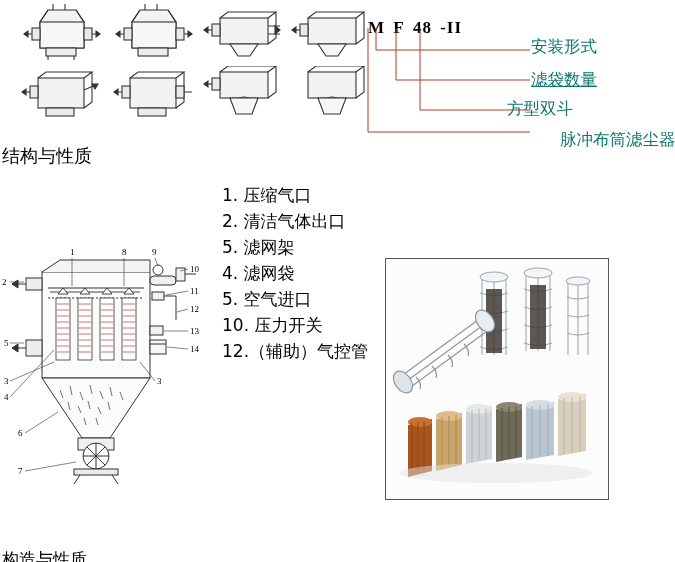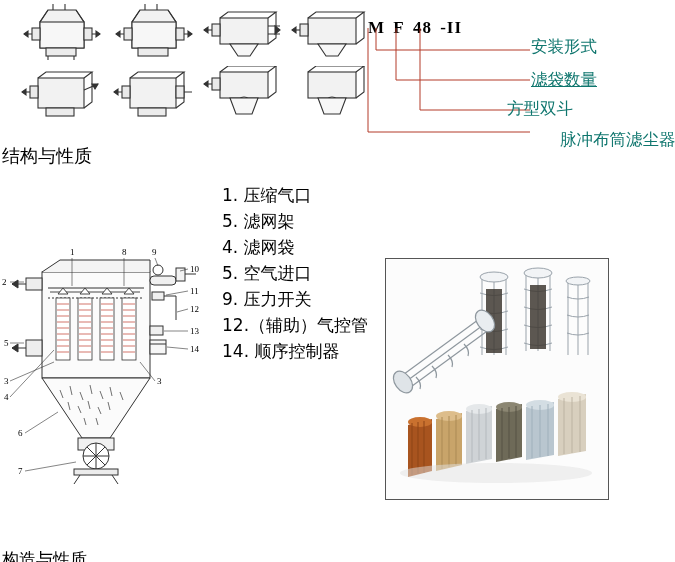--- a/index.html
+++ b/index.html
@@ -203,26 +203,26 @@
 
 <div class="abs legend-cn" id="legend-1">安装形式</div>
 <div class="abs legend-cn" id="legend-2">滤袋数量</div>
 <div class="abs legend-cn" id="legend-3">方型双斗</div>
 <div class="abs legend-cn" id="legend-4">脉冲布筒滤尘器</div>
 
 <div class="abs" id="section-title">结构与性质</div>
 
 <div class="abs" id="parts-list">
   <div class="pitem">1. 压缩气口</div>
+  <div class="pitem">2. 清洁气体出口</div>
   <div class="pitem">5. 滤网架</div>
   <div class="pitem">4. 滤网袋</div>
   <div class="pitem">5. 空气进口</div>
-  <div class="pitem">9. 压力开关</div>
+  <div class="pitem">10. 压力开关</div>
   <div class="pitem">12.（辅助）气控管</div>
-  <div class="pitem">14. 顺序控制器</div>
 </div>
 
 <svg class="abs" id="collector-diagram" viewBox="0 0 215 270">
   <g fill="none" stroke="#333" stroke-width="1">
 
     <rect x="42" y="32" width="108" height="106" fill="#fbfbfb"></rect>
 
     <path d="M42 32 L60 20 L150 20 L150 32" fill="#f4f4f4"></path>
 
     <path d="M48 48 L144 48"></path>

